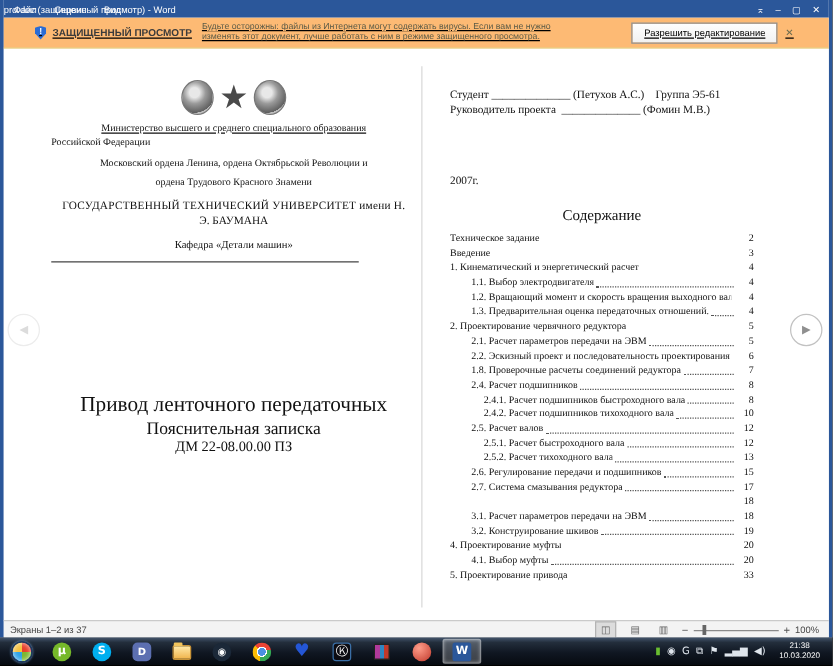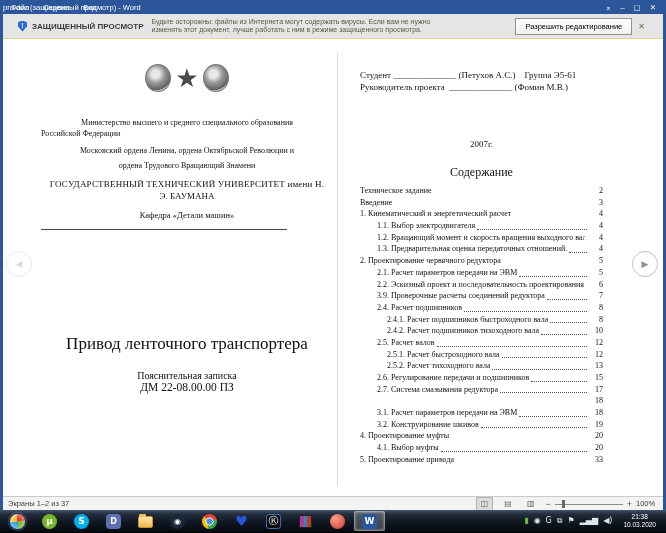--- a/index.html
+++ b/index.html
@@ -13,22 +13,22 @@
 
   
   .titlebar { height:14px; background:#2b579a; color:#fff; display:flex; align-items:center;
               font-size:7.5px; position:relative; flex:0 0 14px; }
   .menus { display:flex; gap:14px; padding-left:8px; z-index:2; }
   .menus span { cursor:default; }
   .tb-title { position:absolute; left:0; right:0; text-align:left; font-size:7.5px; }
   .tb-controls { margin-left:auto; display:flex; gap:9px; padding-right:7px; z-index:2; font-size:7.5px; }
 
   
-  .pvbar { height:25px; background:#e5e5e5; border-bottom:1px solid #e3d488; display:flex;
-           align-items:center; padding:0 12px; flex:0 0 25px; }
+  .pvbar { height:25px; background:#fdba74; border-bottom:1px solid #e3d488; display:flex;
+           align-items:center; padding:0 22px; flex:0 0 25px;text-decoration:underline; }
   .shield { width:9px; height:11px; background:#2b6cd4; margin:0 5px 0 3px; flex:0 0 auto;
             clip-path:polygon(50% 0,100% 15%,100% 55%,50% 100%,0 55%,0 15%);
             color:#fff; font-size:7px; font-weight:bold; text-align:center; line-height:10px; }
   .pv-label { font-size:8px; font-weight:bold; color:#3b3b3b; margin-right:8px; white-space:nowrap; }
   .pv-msg { font-size:7px; color:#5a5a46; line-height:8.5px; max-width:300px; }
   .pv-btn { margin-left:auto; font-size:7.5px; background:linear-gradient(#fefefe,#f1f1f1);
             border:1px solid #919191; padding:3px 9px; cursor:pointer; white-space:nowrap;
             font-family:"Liberation Sans", sans-serif; }
   .pv-close { font-size:8px; color:#6b6b4f; padding:0 6px; cursor:pointer; }
 
@@ -38,36 +38,36 @@
   .screen-divider { position:absolute; left:334px; top:14px; bottom:10px; width:1px; background:#d9d9d9; }
 
   .page-left { width:334px; padding:24px 0 0 38px; }
   .page-left .inner { width:292px; text-align:center; }
   .emblems { display:flex; justify-content:center; align-items:center; gap:3px; height:30px; }
   .emblem { width:26px; height:28px; border-radius:50%;
             background:radial-gradient(circle at 40% 35%, #e8e8e8 0 18%, #9a9a9a 40%, #5f5f5f 72%, #bfbfbf 73%);
             border:1px solid #777; }
   .emblem.star { background:none; border:none; color:#4a4a4a; font-size:26px; line-height:28px;
                  font-family:"DejaVu Sans", sans-serif; }
-  .ministry1 { margin-top:24px; font-size:8px; line-height:11px; }
+  .ministry1 { margin-top:4px; font-size:8px; line-height:11px;text-decoration:underline; }
   .ministry2 { font-size:8px; line-height:11px; text-align:left; }
   .orders1 { margin-top:6px; font-size:8px; line-height:11px; }
   .orders2 { margin-top:4px; font-size:8px; line-height:11px; }
   .univ1 { margin-top:7px; font-size:9px; line-height:12px; letter-spacing:.2px; }
   .univ2 { font-size:9px; line-height:12px; }
   .dept { margin-top:8px; font-size:8.5px; }
   .sig-line { margin-top:9px; width:246px; border-top:1px solid #444; }
   .doc-title { margin-top:104px; font-size:17px; line-height:20px; }
-  .doc-subtitle { margin-top:16px; font-size:10px; }
+  .doc-subtitle { margin-top:2px; font-size:14px; }
   .doc-code { font-size:11.5px; }
 
   .page-right { width:391px; padding:30px 0 0 27px; }
   .pr-inner { width:243px; }
   .stud-line { font-size:9px; line-height:12px; white-space:pre; }
-  .year { margin-top:46px; text-align:center; font-size:9px; line-height:11px; }
+  .year { margin-top:46px; text-align:left; font-size:9px; line-height:11px; }
   .toc-title { margin-top:14px; text-align:center; font-size:12px; line-height:16px; }
   .toc { margin-top:5px; }
   .toc-row { display:flex; font-size:8px; line-height:11.7px; height:11.7px;
              white-space:nowrap; cursor:pointer; }
   .toc-row.lvl2 { padding-left:17px; }
   .toc-row.lvl3 { padding-left:27px; }
   .toc-label { overflow:hidden; }
   .leader { flex:1 1 auto; margin:0 2px 2px 2px; border-bottom:1px dotted #555; min-width:0; }
   .leader.blank { border-bottom:none; }
   .toc-page { flex:0 0 14px; text-align:right; }
@@ -165,26 +165,26 @@
       <div class="page-left">
         <div class="inner">
           <div class="emblems">
             <span class="emblem"></span>
             <span class="emblem star">★</span>
             <span class="emblem"></span>
           </div>
           <div class="ministry1">Министерство высшего и среднего специального образования</div>
           <div class="ministry2">Российской Федерации</div>
           <div class="orders1">Московский ордена Ленина, ордена Октябрьской Революции и</div>
-          <div class="orders2">ордена Трудового Вращающий Знамени</div>
+          <div class="orders2">ордена Трудового Красного Знамени</div>
           <div class="univ1">ГОСУДАРСТВЕННЫЙ  ТЕХНИЧЕСКИЙ УНИВЕРСИТЕТ имени Н.</div>
           <div class="univ2">Э. БАУМАНА</div>
           <div class="dept">Кафедра «Детали машин»</div>
           <div class="sig-line"></div>
-          <div class="doc-title">Привод ленточного транспортера</div>
+          <div class="doc-title">Привод ленточного передаточных</div>
           <div class="doc-subtitle">Пояснительная записка</div>
           <div class="doc-code">ДМ 22-08.00.00 ПЗ</div>
         </div>
       </div>
 
       <div class="page-right">
         <div class="pr-inner">
           <div class="stud-line">Студент ______________ (Петухов А.С.)    Группа Э5-61</div>
           <div class="stud-line">Руководитель проекта  ______________ (Фомин М.В.)</div>
           <div class="year">2007г.</div>
@@ -229,21 +229,21 @@
                 <span class="toc-label">2.1. Расчет параметров передачи на ЭВМ</span>
                 <span class="leader"></span>
                 <span class="toc-page">5</span>
               </div>
               <div class="toc-row lvl2">
                 <span class="toc-label">2.2. Эскизный проект и последовательность проектирования</span>
                 <span class="leader blank"></span>
                 <span class="toc-page">6</span>
               </div>
               <div class="toc-row lvl2">
-                <span class="toc-label">3.9. Проверочные расчеты соединений редуктора</span>
+                <span class="toc-label">1.8. Проверочные расчеты соединений редуктора</span>
                 <span class="leader"></span>
                 <span class="toc-page">7</span>
               </div>
               <div class="toc-row lvl2">
                 <span class="toc-label">2.4. Расчет подшипников</span>
                 <span class="leader"></span>
                 <span class="toc-page">8</span>
               </div>
               <div class="toc-row lvl3">
                 <span class="toc-label">2.4.1. Расчет подшипников быстроходного вала</span>

